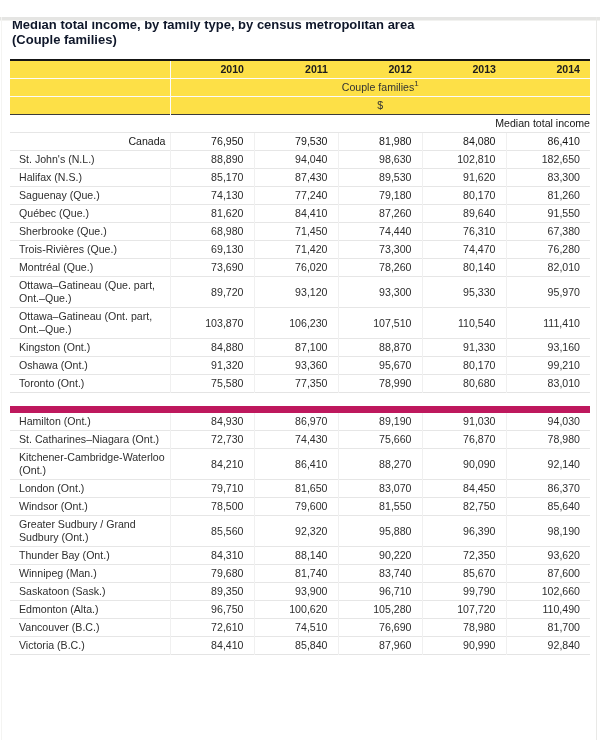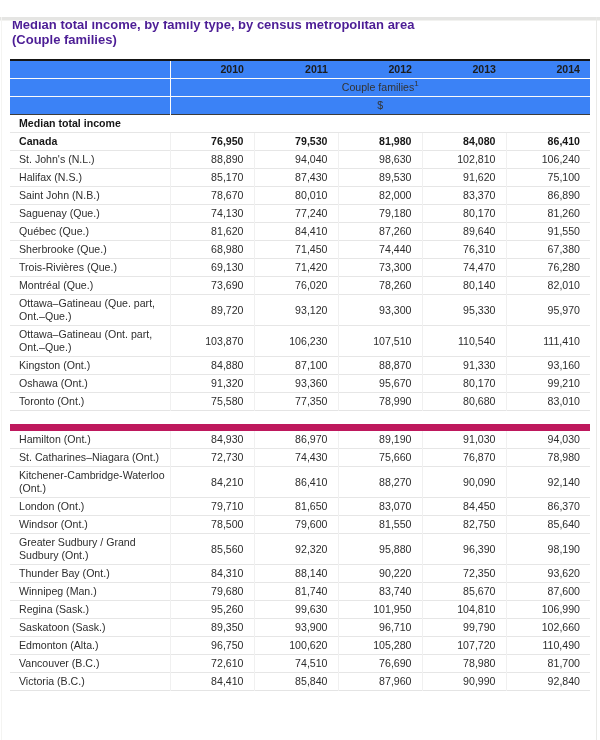--- a/index.html
+++ b/index.html
@@ -14,37 +14,37 @@
   .top-strip {
     position: absolute; top: 0; left: 0; right: 0; height: 4px;
     background: #e5e5e3; border-bottom: 1px solid #f2f2f0;
   }
   .edge-right { position: absolute; top: 0; bottom: 0; right: 3px; width: 1px; background: #e9e9e7; }
   .edge-left  { position: absolute; top: 0; bottom: 0; left: 1px; width: 1px; background: #f4f4f2; }
 
   .title {
     margin: 17px 14px 0 12px;
     font-size: 13px; font-weight: bold; line-height: 15px;
-    color: #4c1d95;
+    color: #0f172a;
   }
 
   table.tbl {
     border-collapse: collapse; table-layout: fixed;
     width: 580px; margin-left: 10px;
     font-size: 10.6px;
   }
   col.c-label { width: 160px; }
   col.c-val   { width: 84px; }
 
   .part1 { margin-top: 12px; border-top: 2px solid #151515; border-bottom: 1px solid #e4e4e4; }
   .part2 { border-top: 7px solid #be185d; border-bottom: 1px solid #e4e4e4; }
   .page-gap { height: 13px; background: #fff; }
 
   thead th {
-    background: #3b82f6;
+    background: #fde047;
     font-weight: bold; color: #1c1c1c;
     text-align: right; vertical-align: middle;
     padding: 2px 10px 2px 0; line-height: 13px;
     border-bottom: 1px solid #fbfbfb;
   }
   thead th.label-col { border-right: 1px solid #fbfbfb; }
   thead th.span-col  { text-align: center; font-weight: normal; color: #333; padding: 2px 0; margin-left: 36px; }
   thead tr.unit-row th { border-bottom: none; }
   thead { border-bottom: 1px solid #3c3c3c; }
   sup { font-size: 8px; vertical-align: super; line-height: 0; }
@@ -52,21 +52,21 @@
   tbody td {
     border-top: 1px solid #e6e6e6;
     padding: 2px 0; line-height: 13px;
     vertical-align: middle;
     color: #2e2e2e;
   }
   tbody tr:first-child td { border-top: none; }
   td.label-cell { padding-left: 9px; padding-right: 4px; text-align: left; }
   td.value-cell { text-align: right; padding-right: 10px; border-left: 1px solid #f0f0f0; }
   td.value-cell:first-of-type { border-left: 1px solid #eaeaea; }
-  tr.bold td, tr.section-row td { font-weight: bold; color: #171717; }
+  tr.bold td, tr.section-row td { font-weight: normal; color: #171717; text-align: right; }
   tr.section-row td { padding-left: 9px; }
 </style>
 </head>
 <body>
 
 <div class="page">
   <div class="top-strip"></div>
   <div class="edge-left"></div>
   <div class="edge-right"></div>
 
@@ -113,37 +113,29 @@
           <td class="value-cell">81,980</td>
           <td class="value-cell">84,080</td>
           <td class="value-cell">86,410</td>
         </tr>
         <tr>
           <td class="label-cell">St. John's (N.L.)</td>
           <td class="value-cell">88,890</td>
           <td class="value-cell">94,040</td>
           <td class="value-cell">98,630</td>
           <td class="value-cell">102,810</td>
-          <td class="value-cell">106,240</td>
+          <td class="value-cell">182,650</td>
         </tr>
         <tr>
           <td class="label-cell">Halifax (N.S.)</td>
           <td class="value-cell">85,170</td>
           <td class="value-cell">87,430</td>
           <td class="value-cell">89,530</td>
           <td class="value-cell">91,620</td>
-          <td class="value-cell">75,100</td>
-        </tr>
-        <tr>
-          <td class="label-cell">Saint John (N.B.)</td>
-          <td class="value-cell">78,670</td>
-          <td class="value-cell">80,010</td>
-          <td class="value-cell">82,000</td>
-          <td class="value-cell">83,370</td>
-          <td class="value-cell">86,890</td>
+          <td class="value-cell">83,300</td>
         </tr>
         <tr>
           <td class="label-cell">Saguenay (Que.)</td>
           <td class="value-cell">74,130</td>
           <td class="value-cell">77,240</td>
           <td class="value-cell">79,180</td>
           <td class="value-cell">80,170</td>
           <td class="value-cell">81,260</td>
         </tr>
         <tr>
@@ -291,28 +283,20 @@
         </tr>
         <tr>
           <td class="label-cell">Winnipeg (Man.)</td>
           <td class="value-cell">79,680</td>
           <td class="value-cell">81,740</td>
           <td class="value-cell">83,740</td>
           <td class="value-cell">85,670</td>
           <td class="value-cell">87,600</td>
         </tr>
         <tr>
-          <td class="label-cell">Regina (Sask.)</td>
-          <td class="value-cell">95,260</td>
-          <td class="value-cell">99,630</td>
-          <td class="value-cell">101,950</td>
-          <td class="value-cell">104,810</td>
-          <td class="value-cell">106,990</td>
-        </tr>
-        <tr>
           <td class="label-cell">Saskatoon (Sask.)</td>
           <td class="value-cell">89,350</td>
           <td class="value-cell">93,900</td>
           <td class="value-cell">96,710</td>
           <td class="value-cell">99,790</td>
           <td class="value-cell">102,660</td>
         </tr>
         <tr>
           <td class="label-cell">Edmonton (Alta.)</td>
           <td class="value-cell">96,750</td>

